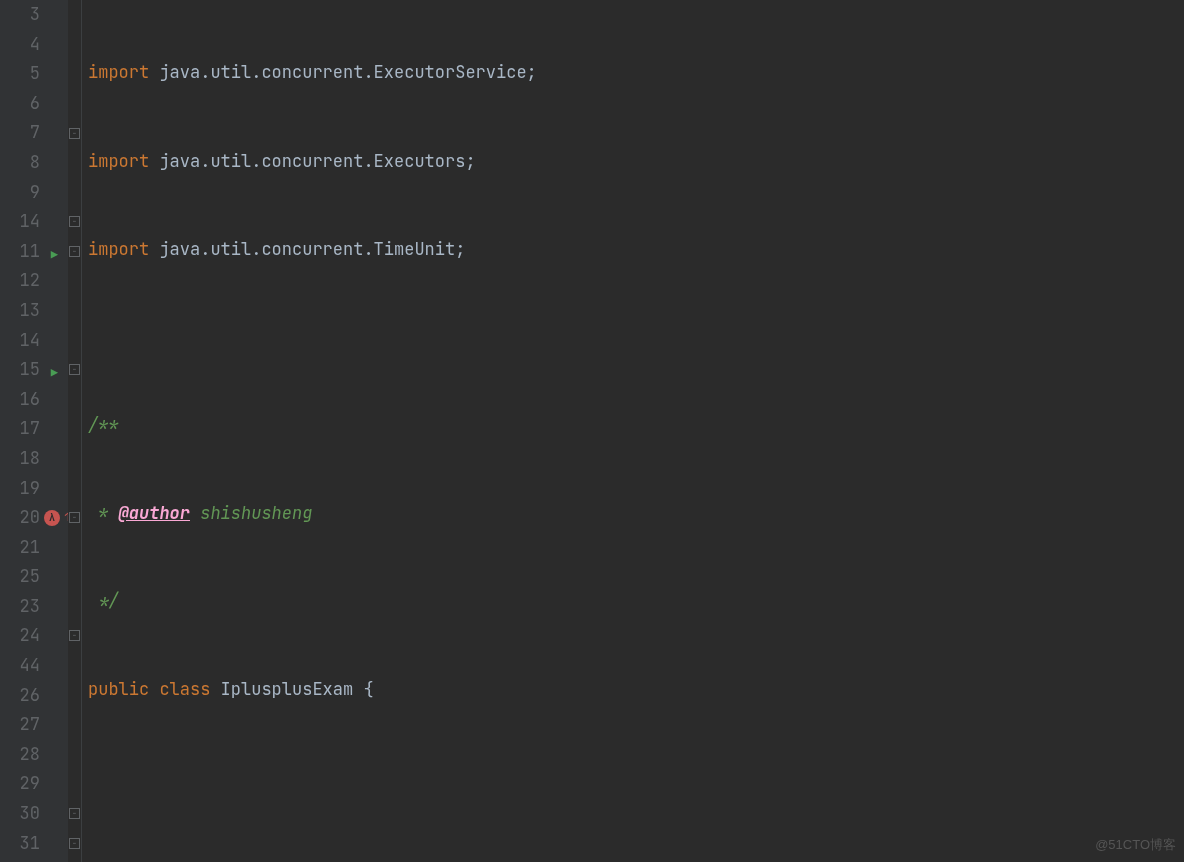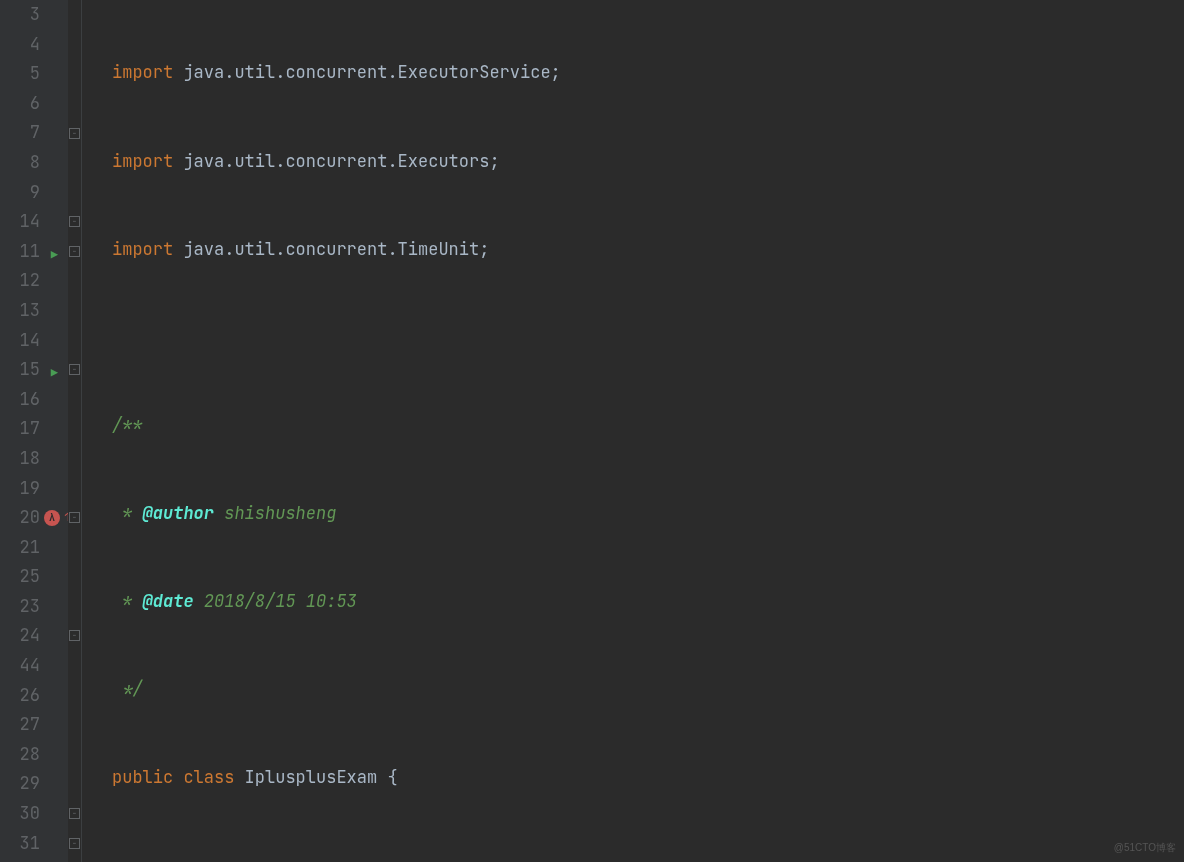--- a/index.html
+++ b/index.html
@@ -75,30 +75,30 @@
   .up-arrow {
     position: absolute;
     right: -10px;
     color: #c75450;
     font-size: 12px;
   }
   .code {
     padding-left: 6px;
     white-space: pre;
   }
-  .code .row { height: 29.6px; margin-left: 24px; }
+  .code .row { height: 29.6px; }
   .kw { color: #cc7832; }
   .doc { color: #629755; font-style: italic; }
-  .doctag { color: #5eead4; font-style: italic; font-weight: bold; }
+  .doctag { color: #f9a8d4; font-style: italic; text-decoration: underline; font-weight: bold; }
   .watermark {
     position: absolute;
     right: 8px;
     bottom: 6px;
     color: #555;
-    font-size: 10px;
+    font-size: 13px;
     font-family: sans-serif;
   }
 </style>
 </head>
 <body>
 
 <div class="editor">
   <div class="gutter">
     <span class="ln">3</span>
     <span class="ln">4</span>
@@ -142,21 +142,20 @@
     <div class="fold-mark" style="top:838px">−</div>
   </div>
 
   <div class="code">
     <div class="row"><span class="kw">import</span><span> java.util.concurrent.ExecutorService;</span></div>
     <div class="row"><span class="kw">import</span><span> java.util.concurrent.Executors;</span></div>
     <div class="row"><span class="kw">import</span><span> java.util.concurrent.TimeUnit;</span></div>
     <div class="row"></div>
     <div class="row"><span class="doc">/**</span></div>
     <div class="row"><span class="doc"> * </span><span class="doctag">@author</span><span class="doc"> shishusheng</span></div>
-    <div class="row"><span class="doc"> * </span><span class="doctag">@date</span><span class="doc"> 2018/8/15 10:53</span></div>
     <div class="row"><span class="doc"> */</span></div>
     <div class="row"><span class="kw">public</span> <span class="kw">class</span><span> IplusplusExam {</span></div>
     <div class="row"></div>
     
     
     
     
     
     
     

